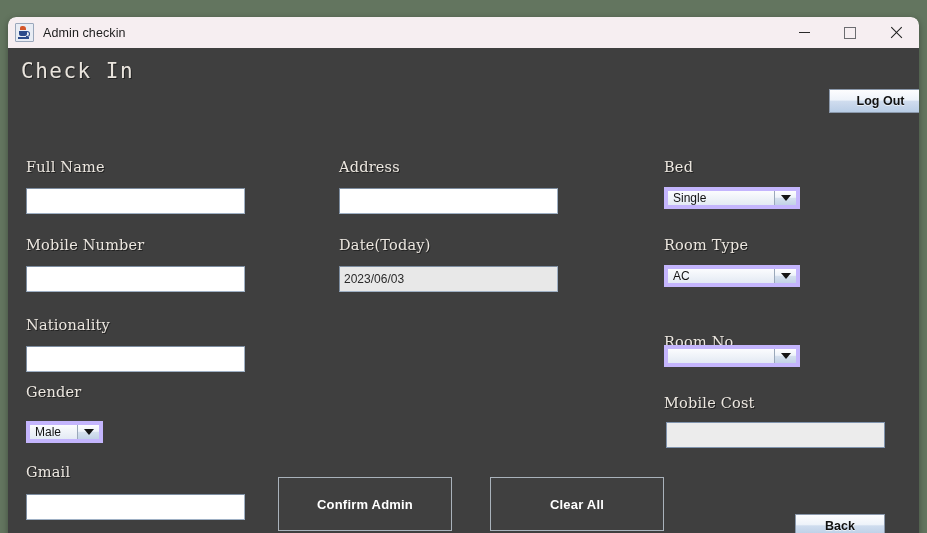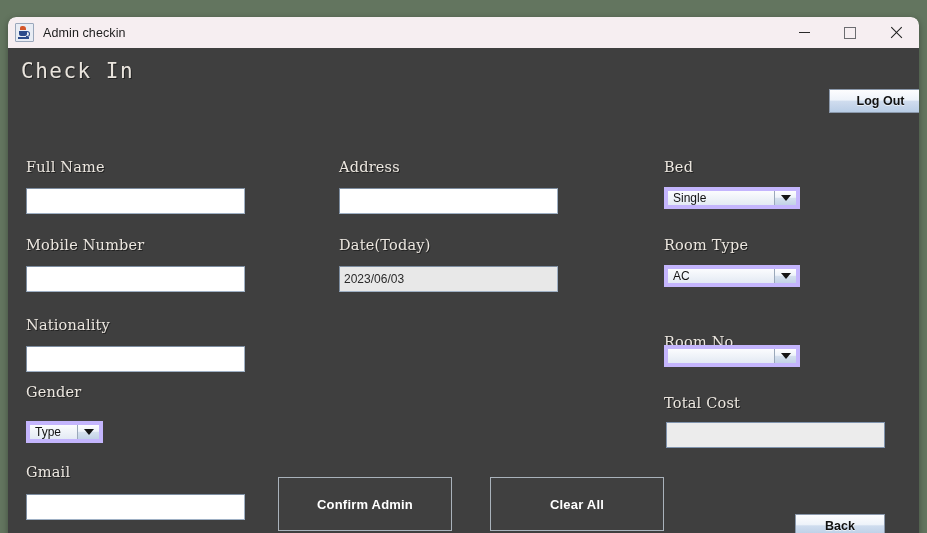--- a/index.html
+++ b/index.html
@@ -297,21 +297,21 @@
       <input class="tinput" style="left: 18px; top: 140px; width: 219px;" value="">
 
       <div class="flabel" style="left:18px; top:189px;">Mobile Number</div>
       <input class="tinput" style="left: 18px; top: 218px; width: 219px;" value="">
 
       <div class="flabel" style="left:18px; top:269px;">Nationality</div>
       <input class="tinput" style="left: 18px; top: 298px; width: 219px;" value="">
 
       <div class="flabel" style="left:18px; top:336px;">Gender</div>
       <div class="combo" style="left:18px; top:373px; width:77px;">
-        <div class="cb-value">Type</div>
+        <div class="cb-value">Male</div>
         <div class="cb-arrow">
             <div class="tri"></div>
           </div>
       </div>
 
       <div class="flabel" style="left:18px; top:416px;">Gmail</div>
       <input class="tinput" style="left: 18px; top: 446px; width: 219px;" value="">
 
       <div class="flabel" style="left:331px; top:111px;">Address</div>
       <input class="tinput" style="left: 331px; top: 140px; width: 219px;" value="">
@@ -336,21 +336,21 @@
       </div>
 
       <div class="flabel" style="left:656px; top:269px;margin-top:17px;">Room No</div>
       <div class="combo" style="left:656px; top:297px; width:136px;">
         <div class="cb-value"></div>
         <div class="cb-arrow">
             <div class="tri"></div>
           </div>
       </div>
 
-      <div class="flabel" style="left:656px; top:347px;">Total Cost</div>
+      <div class="flabel" style="left:656px; top:347px;">Mobile Cost</div>
       <input class="tinput readonlyfield" style="left: 658px; top: 374px; width: 219px; height: 20px;" readonly="" value="">
 
       <div class="flatbtn" style="left:270px; top:429px; width:174px; height:54px;">Confirm Admin</div>
       <div class="flatbtn" style="left:482px; top:429px; width:174px; height:54px;">Clear All</div>
 
       <div class="sbtn" style="left:787px; top:466px; width:90px; height:23px;">Back</div>
 
     </div>
   </div>
 </div>

